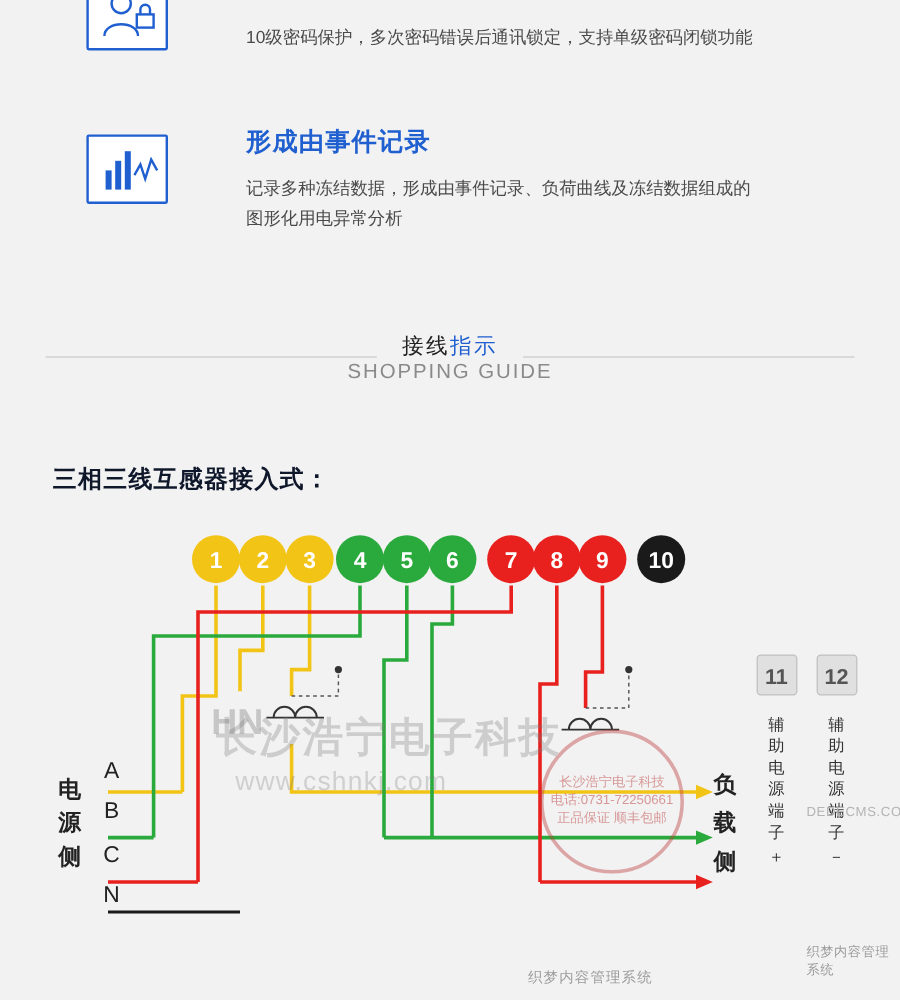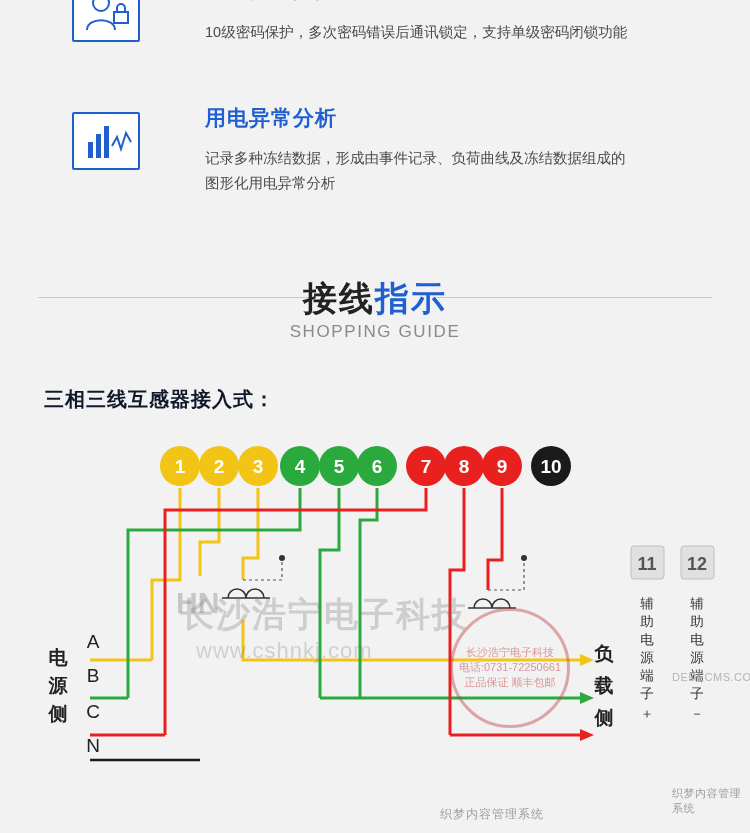--- a/index.html
+++ b/index.html
@@ -70,22 +70,22 @@
 
   
   .section-head {
     position: absolute;
     top: 276px;
     left: 0;
     width: 750px;
     text-align: center;
   }
   .section-head .cn {
-    font-size: 34px;
-    font-weight: bold;
+    font-size: 18px;
+    font-weight: normal;
     letter-spacing: 2px;
     color: #222;
     display: inline-block;
     position: relative;
   }
   .section-head .cn .hl { color: #1f5fd0; }
   .section-head .en {
     font-size: 17px;
     letter-spacing: 1.6px;
     color: #8a8a8a;
@@ -242,21 +242,21 @@
 
   <div class="feature" id="feature-2">
     <div class="icon-box">
       <svg width="64" height="54" viewBox="0 0 64 54">
         <rect x="14" y="28" width="5" height="16" fill="#1f5fd0"></rect>
         <rect x="22" y="20" width="5" height="24" fill="#1f5fd0"></rect>
         <rect x="30" y="12" width="5" height="32" fill="#1f5fd0"></rect>
         <path d="M38 32 l5 -9 l4 12 l5 -16 l5 9" fill="none" stroke="#1f5fd0" stroke-width="2"></path>
       </svg>
     </div>
-    <div class="ftitle">用电异常分析</div>
+    <div class="ftitle">形成由事件记录</div>
     <div class="fdesc">记录多种冻结数据，形成由事件记录、负荷曲线及冻结数据组成的图形化用电异常分析</div>
   </div>
 
   <div class="head-rule" id="head-rule-left"></div>
   <div class="head-rule" id="head-rule-right"></div>
   <div class="section-head">
     <div class="cn"><span>接线</span><span class="hl">指示</span></div>
     <div class="en">SHOPPING GUIDE</div>
   </div>
 

